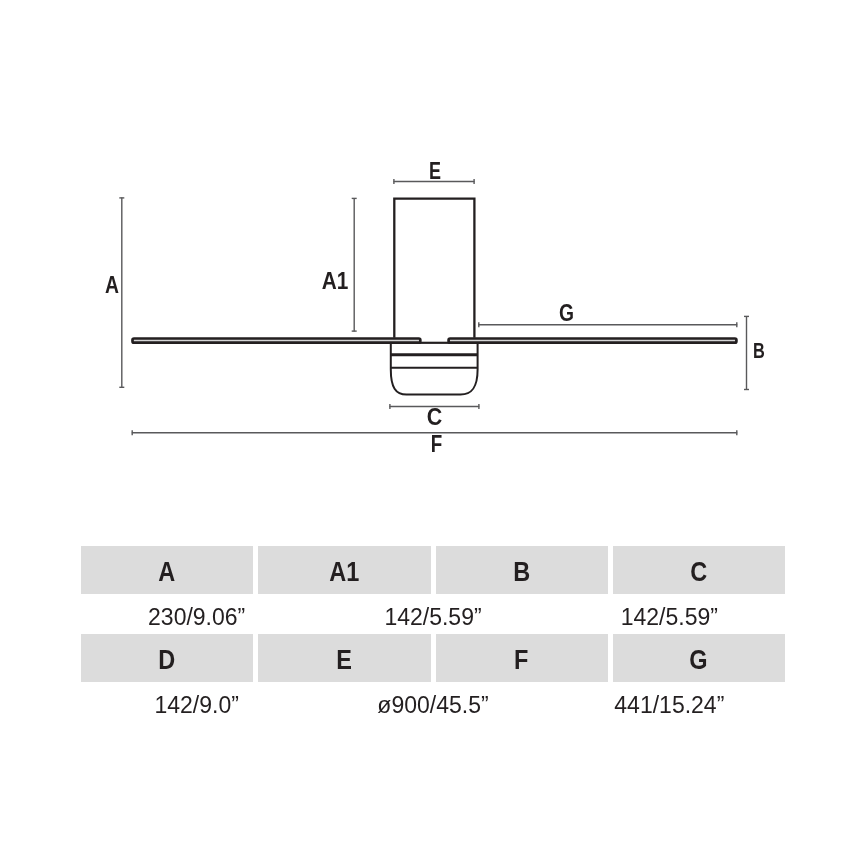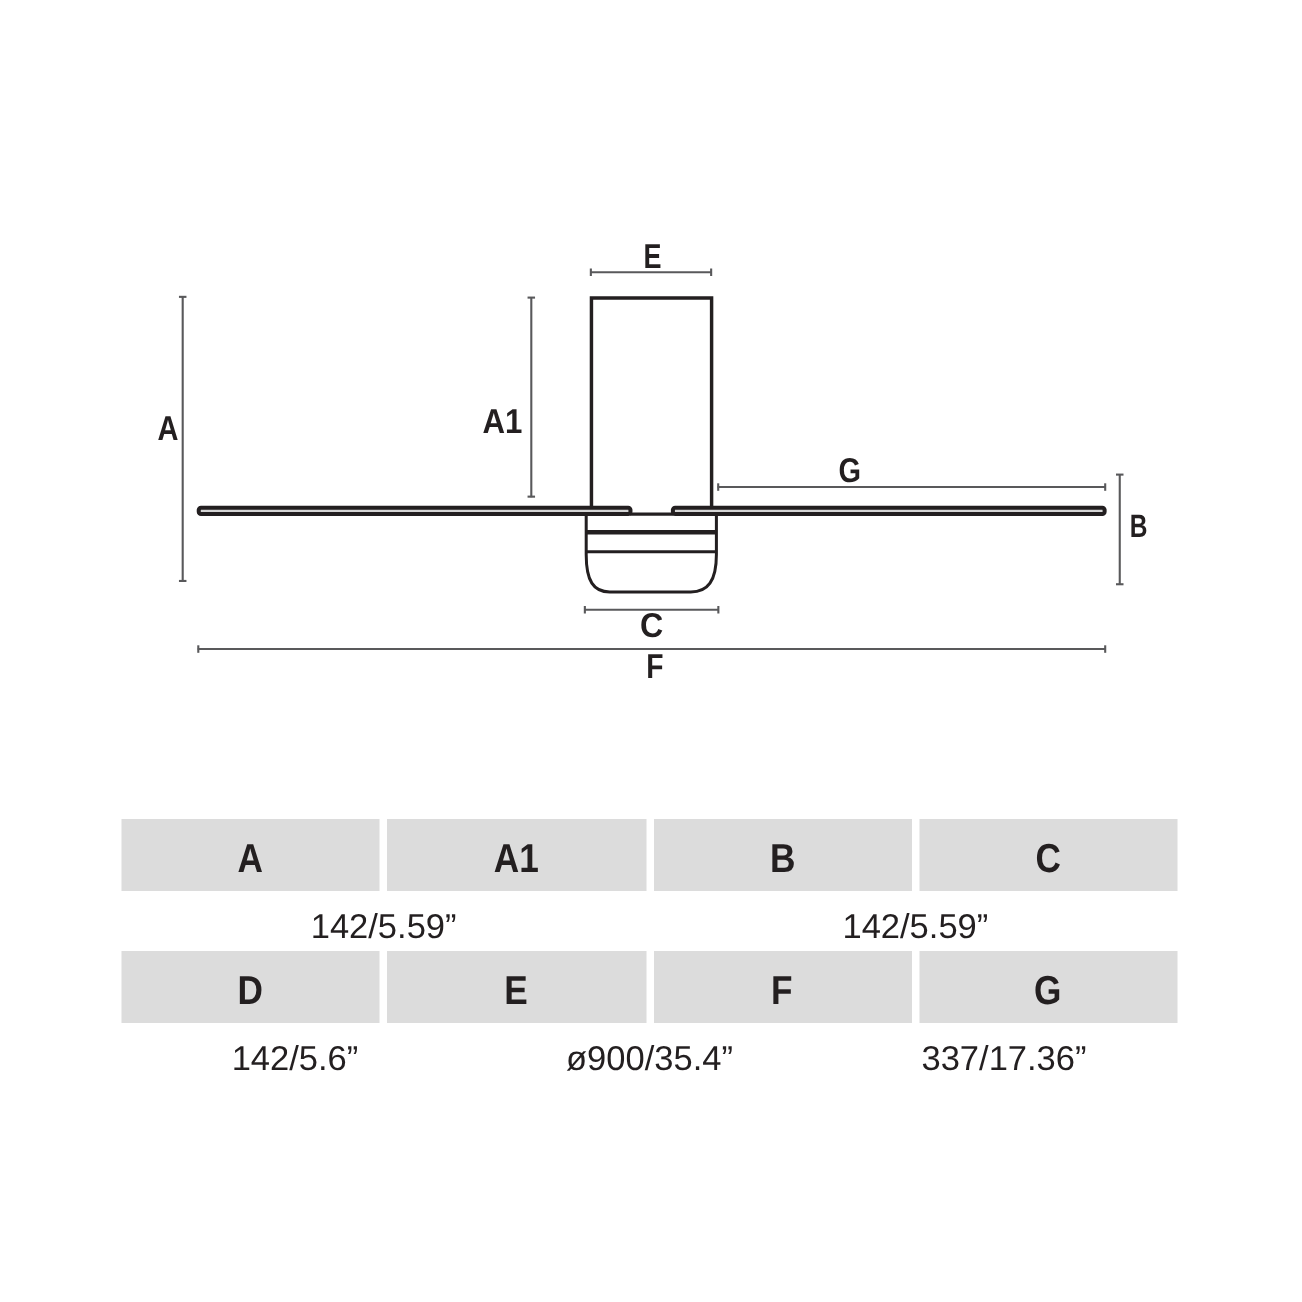--- a/index.html
+++ b/index.html
@@ -81,36 +81,37 @@
           <span>A1</span>
         </div>
         <div class="cell">
           <span>B</span>
         </div>
         <div class="cell">
           <span>C</span>
         </div>
       </div>
   <div class="vrow">
+        <div class="cell">230/9.06”</div>
         <div class="cell">142/5.59”</div>
         <div class="cell">142/5.59”</div>
       </div>
   <div class="grow">
         <div class="cell">
           <span>D</span>
         </div>
         <div class="cell">
           <span>E</span>
         </div>
         <div class="cell">
           <span>F</span>
         </div>
         <div class="cell">
           <span>G</span>
         </div>
       </div>
   <div class="vrow">
-        <div class="cell">142/5.6”</div>
-        <div class="cell">ø900/35.4”</div>
-        <div class="cell">337/17.36”</div>
+        <div class="cell">142/9.0”</div>
+        <div class="cell">ø900/45.5”</div>
+        <div class="cell">441/15.24”</div>
       </div>
 </div>
 </div>
 
 </body></html>

